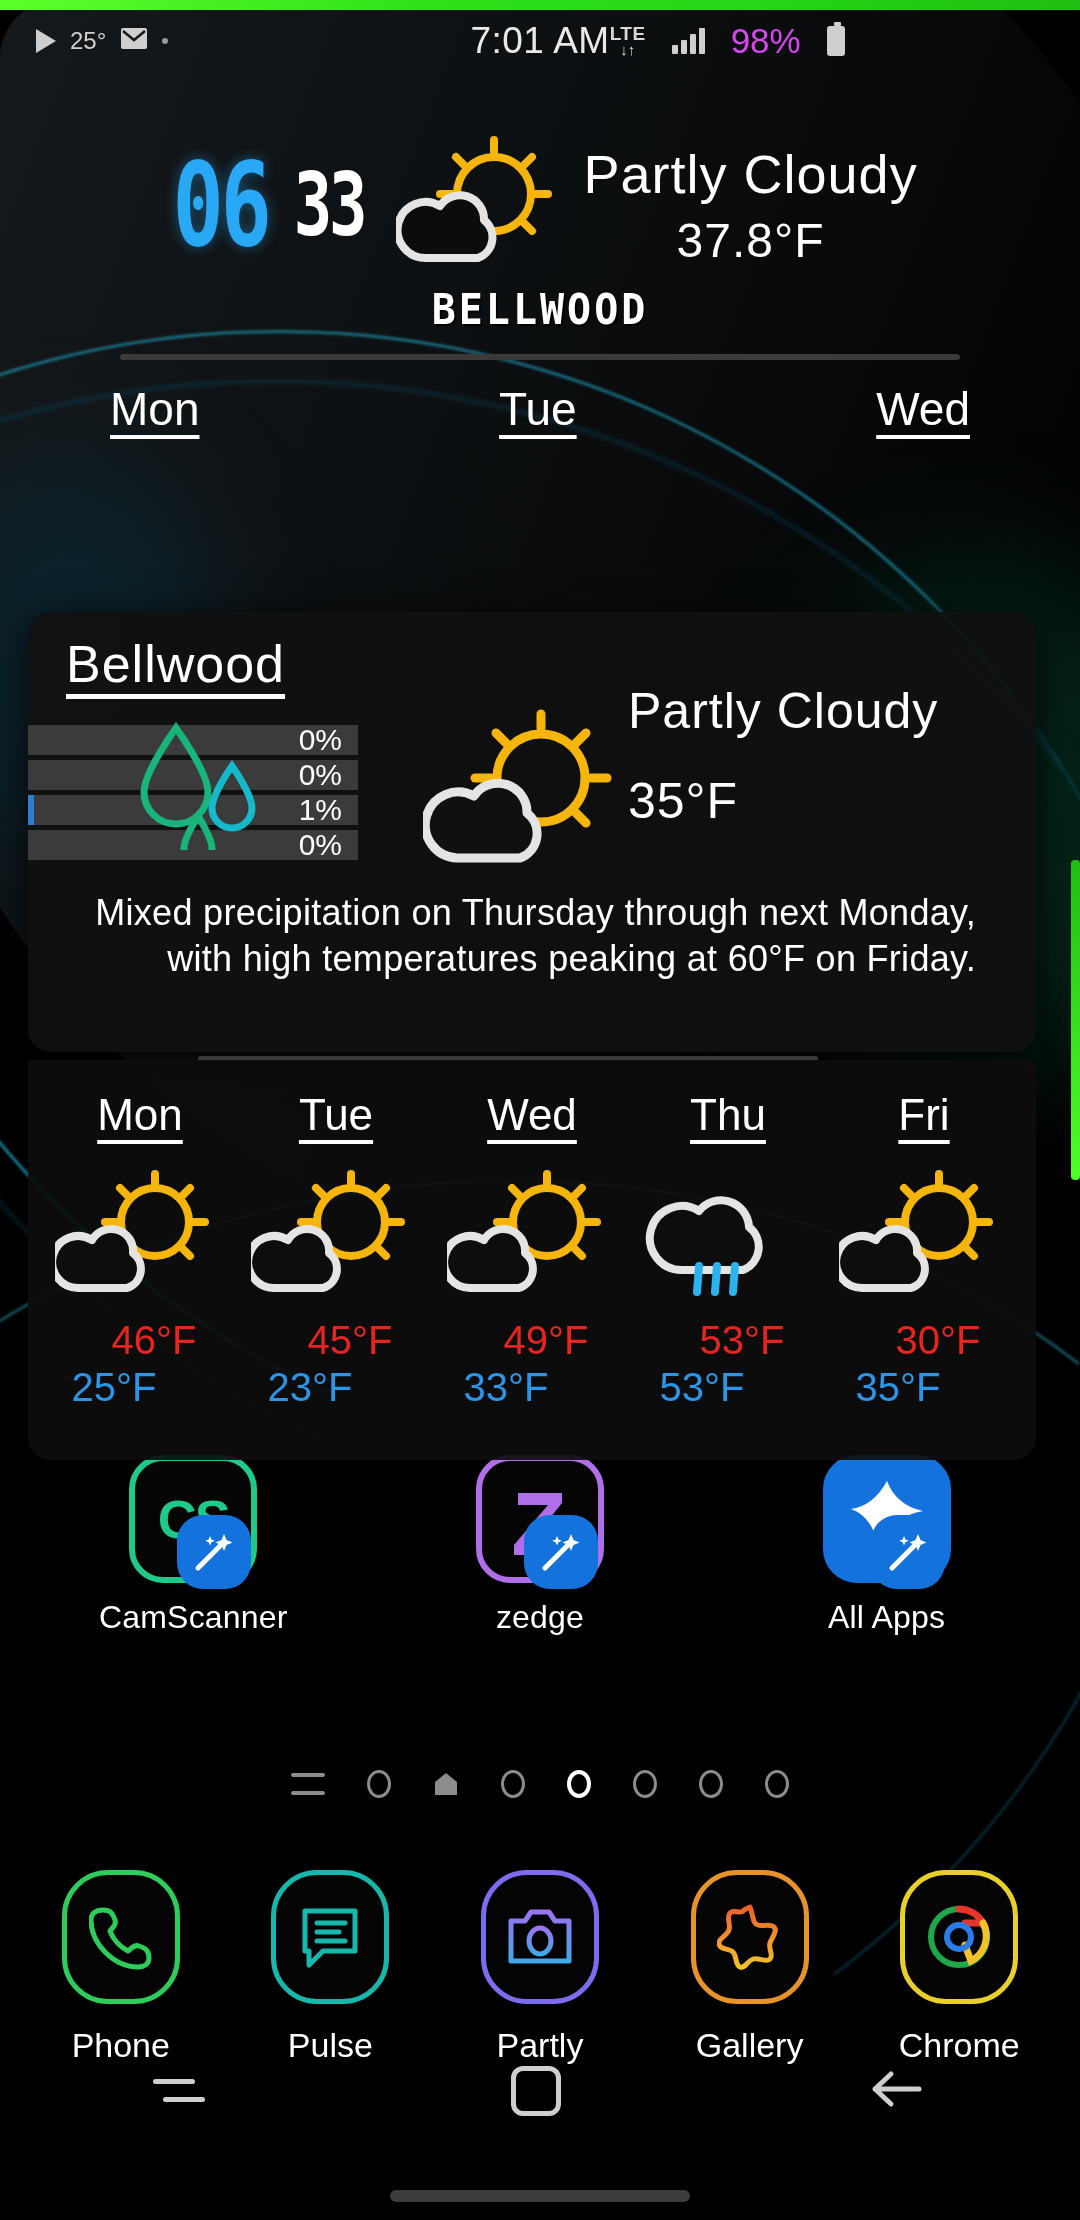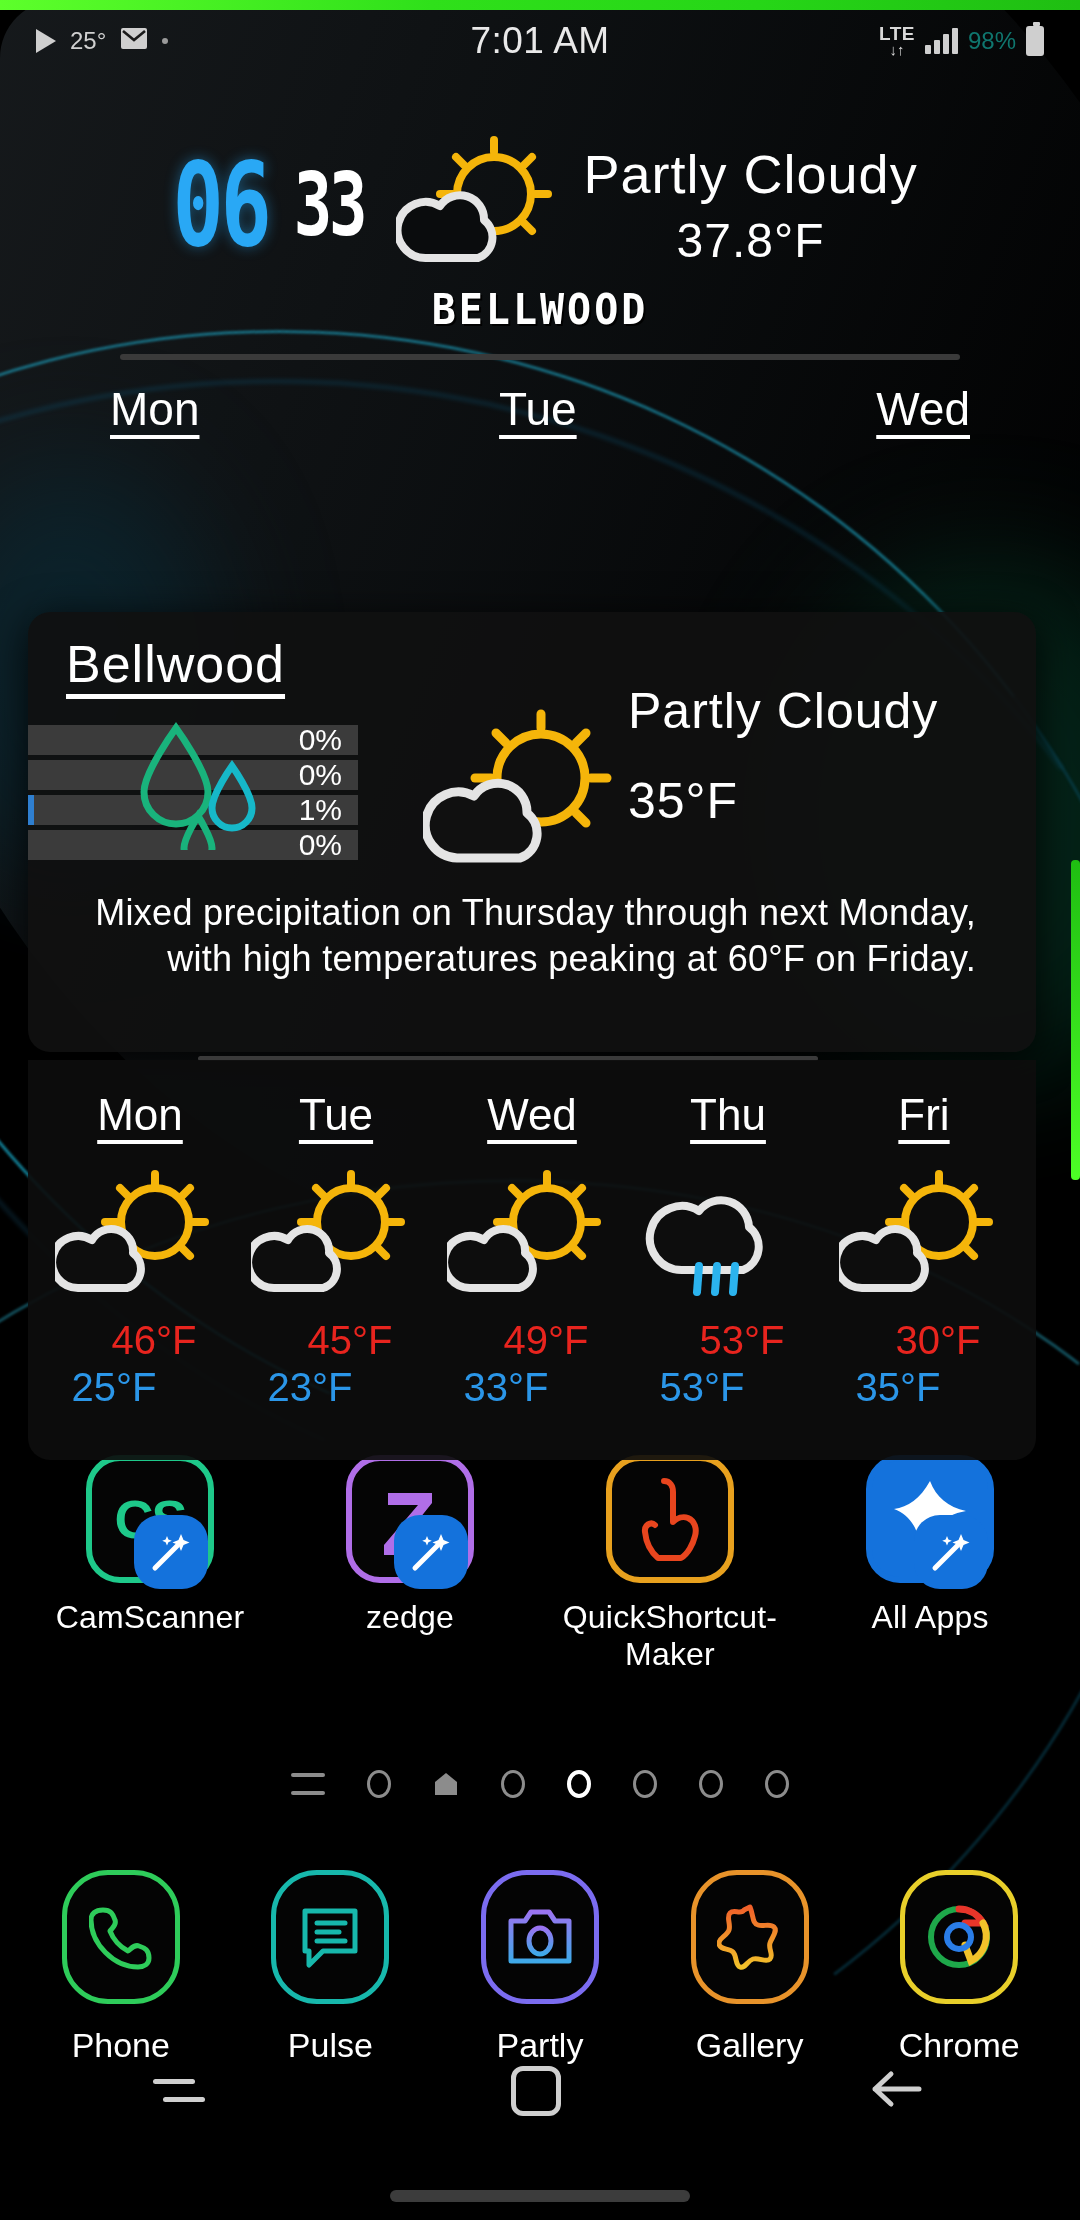--- a/index.html
+++ b/index.html
@@ -46,32 +46,32 @@
     box-shadow:0 0 0 14px #000;
   }
 
   
   #statusbar{
     position:absolute; left:0; top:10px; width:100%; height:62px; z-index:50;
     display:flex; align-items:center; padding:0 36px; font-size:26px; color:#d8d8d8;
   }
   .sb-left{ display:flex; align-items:center; gap:14px; flex:1; }
   .sb-center{ flex:0 0 auto; font-size:37px; letter-spacing:.5px; color:#e9e9e9; }
-  .sb-right{ display:flex; align-items:center; gap:10px; flex:1; justify-content:flex-end; }
+  .sb-right{ display:flex; align-items:center; gap:26px; flex:1; }
   .ico-play{ width:0;height:0;border-left:20px solid #cfcfcf;border-top:12px solid transparent;border-bottom:12px solid transparent; }
   .sb-temp{ font-size:24px; color:#d0d0d0; }
   .ico-dot{ width:6px;height:6px;border-radius:50%;background:#9a9a9a; }
   .ico-lte{ display:flex; flex-direction:column; align-items:center; line-height:.95; }
   .ico-lte b{ font-size:19px; font-weight:700; letter-spacing:.5px; }
   .ico-lte i{ font-size:15px; font-style:normal; }
   .ico-sig{ display:flex; align-items:flex-end; gap:3px; height:26px; }
   .ico-sig span{ width:6px; background:#cfcfcf; border-radius:1px; }
   .ico-sig span:nth-child(1){height:9px;} .ico-sig span:nth-child(2){height:14px;}
   .ico-sig span:nth-child(3){height:20px;} .ico-sig span:nth-child(4){height:26px;}
-  .sb-batt-txt{ font-size:24px; color:#0f766e; }
+  .sb-batt-txt{ font-size:35px; color:#d946ef; }
   .ico-batt{ width:18px;height:30px;border:3px solid #cfcfcf;border-radius:3px;position:relative;background:#cfcfcf; }
   .ico-batt:before{ content:""; position:absolute; left:4px; top:-7px; width:7px;height:4px;background:#cfcfcf;border-radius:1px; }
 
   
   #clock-widget{ position:absolute; left:0; top:130px; width:1080px; z-index:20; }
   .cw-row{ display:flex; align-items:center; justify-content:center; gap:6px; }
   .cw-hh, .cw-mm{
     font-family:"DejaVu Sans Mono", monospace; font-weight:700; font-size:104px;
     letter-spacing:-4px; line-height:1; transform:scaleX(.82) scaleY(1.12); transform-origin:center;
   }
@@ -454,30 +454,20 @@
         <svg viewBox="0 0 48 48">
             <path d="M8 40 L30 18 l0 0" stroke="#fff" stroke-width="5" stroke-linecap="round" fill="none"></path>
             <path d="M34 6 l2.5 6 6 2.5 -6 2.5 -2.5 6 -2.5 -6 -6 -2.5 6 -2.5 Z" fill="#fff"></path>
             <path d="M20 8 l1.4 3.4 3.4 1.4 -3.4 1.4 -1.4 3.4 -1.4 -3.4 -3.4 -1.4 3.4 -1.4 Z" fill="#fff"></path>
           </svg>
       </div>
     </div>
     <div class="app-label">zedge</div>
   </div>
 
-  <div class="app">
-    <div class="app-icon">
-      <div class="sq-icon" style="border-color:#e8a11e;">
-        <svg width="72" height="88" viewBox="0 0 72 88">
-          <path d="M30 6 c6 0 9 5 9 11 v30 c4 -4 10 -6 15 -4 c7 3 9 11 7 18 c-2 8 -7 18 -14 22 H24 c-7 -6 -12 -16 -13 -26 c-1 -7 6 -11 10 -7 l0 0" stroke="#e8451e" stroke-width="6" fill="none" stroke-linejoin="round" stroke-linecap="round"></path>
-        </svg>
-      </div>
-    </div>
-    <div class="app-label">QuickShortcut-Maker</div>
-  </div>
 
   <div class="app">
     <div class="app-icon">
       <div class="sq-icon" style="border-color:#1472dc; background:#1472dc;">
         <svg width="80" height="84" viewBox="0 0 80 84">
           <path d="M40 4 C30 22 18 30 4 32 c16 6 26 20 28 48 c6 -26 20 -42 44 -46 C58 30 46 20 40 4 Z" fill="#fff"></path>
         </svg>
       </div>
       <div class="badge">
         <svg viewBox="0 0 48 48">

